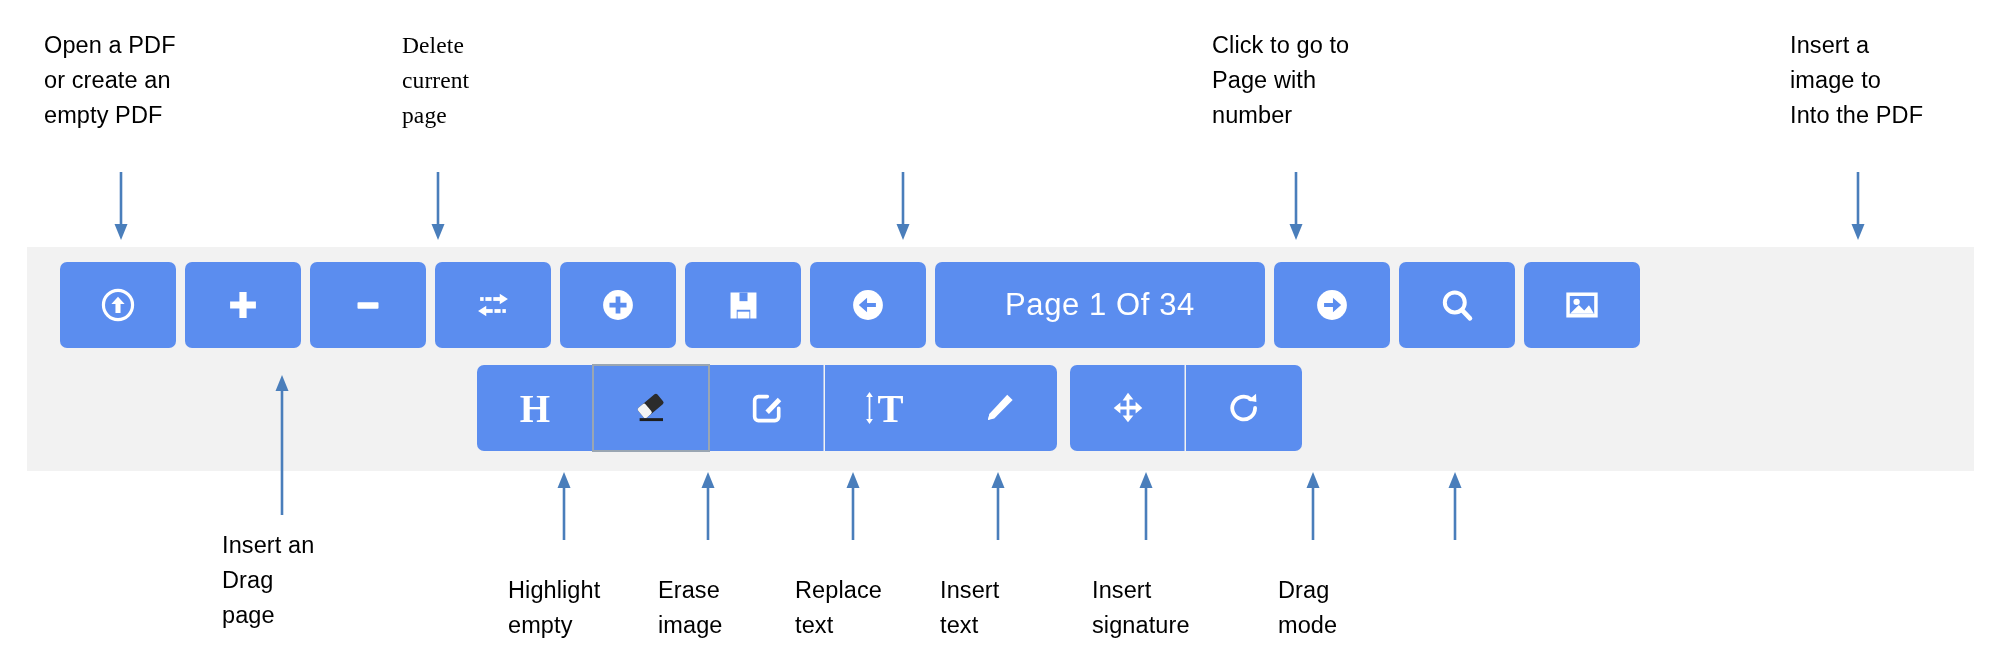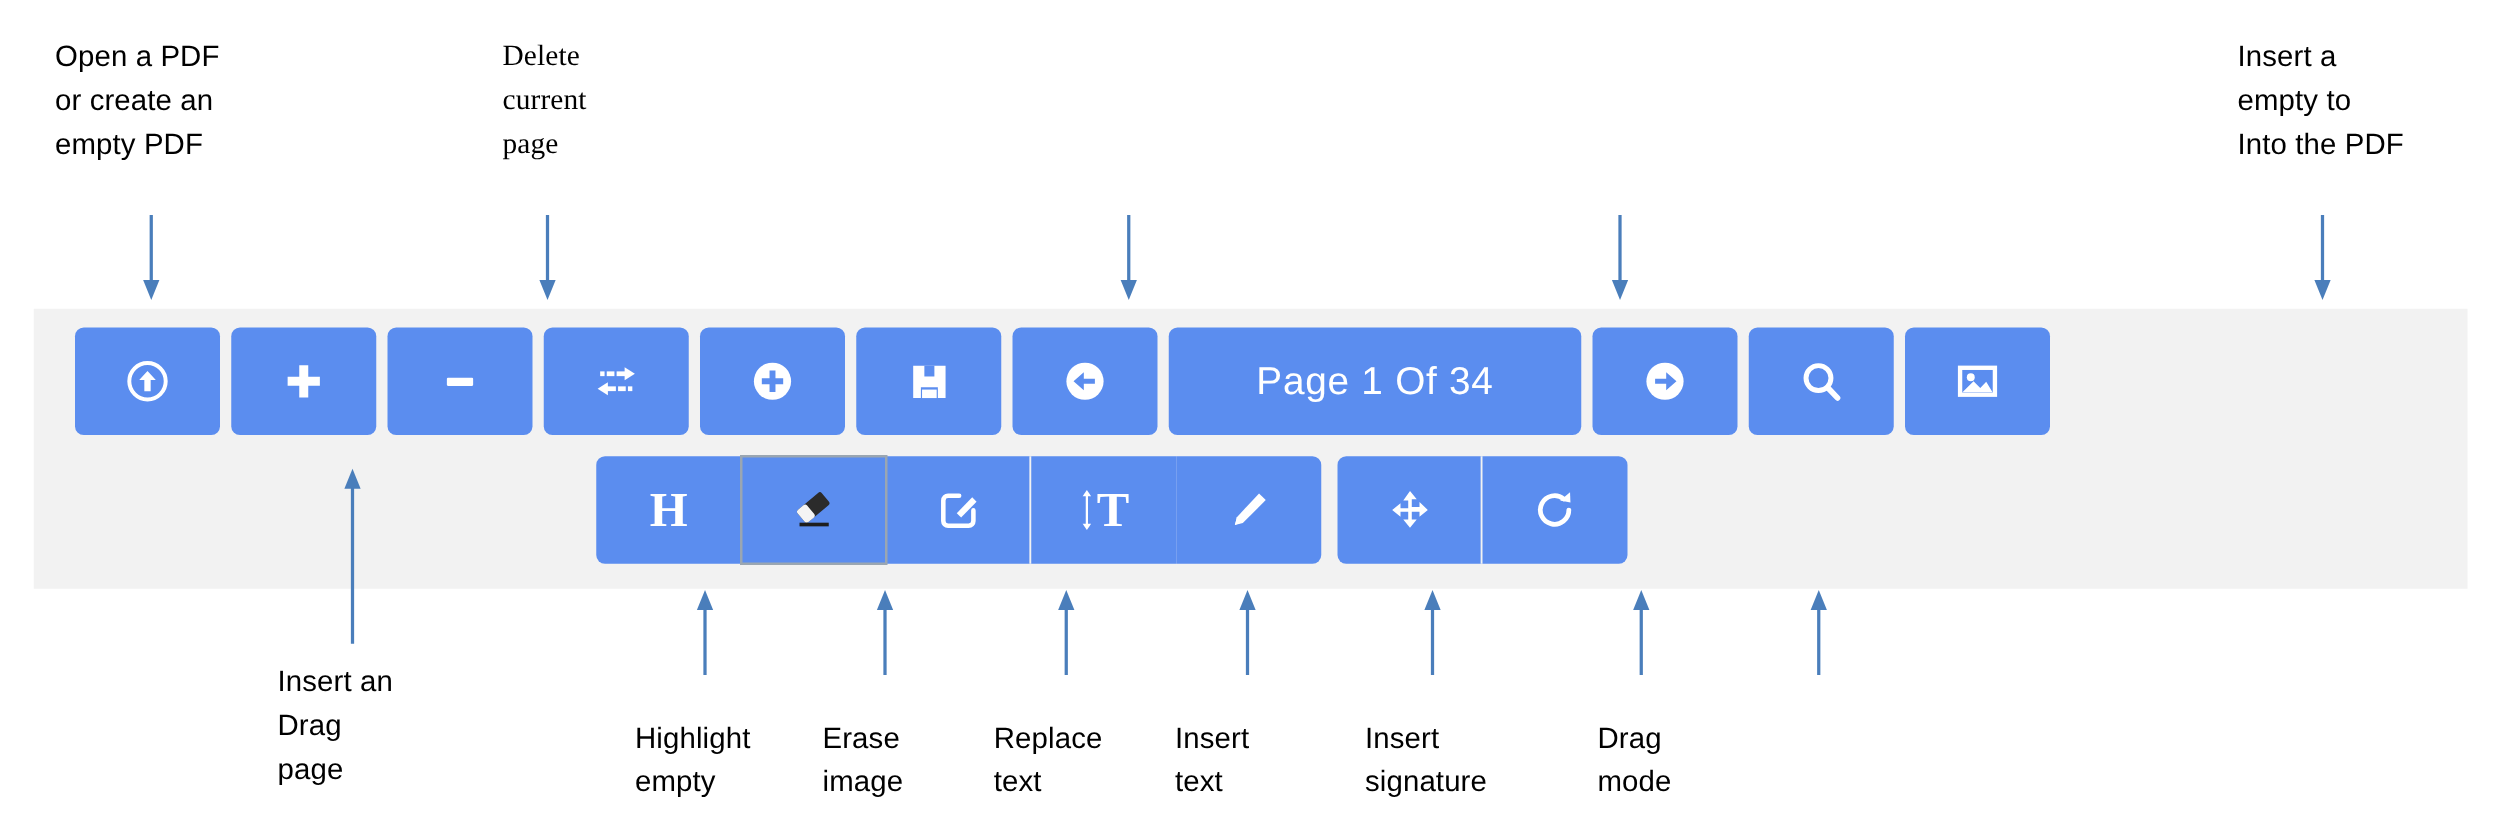--- a/index.html
+++ b/index.html
@@ -110,22 +110,25 @@
 <body>
 
 <div id="stage">
 
   <div class="callout" style="left:44px;  top:28px;">Open a PDF
 or create an
 empty PDF</div>
   <div class="callout" style="left:402px; top:28px;font-family:Liberation Serif, serif;">Delete
 current
 page</div>
+  <div class="callout" style="left:1212px;top:28px;">Click to go to
+Page with
+number</div>
   <div class="callout" style="left:1790px;top:28px;">Insert a
-empty to
+image to
 Into the PDF</div>
 
   <div class="arrow" style="left:113px; top:172px;">
     <svg width="16" height="70" viewBox="0 0 16 70">
         <line x1="8" y1="0" x2="8" y2="55" stroke="#4a7ebb" stroke-width="2.6"></line>
         <path d="M8 68 L1.5 52 L14.5 52 Z" fill="#4a7ebb"></path>
       </svg>
   </div>
   <div class="arrow" style="left:430px; top:172px;">
     <svg width="16" height="70" viewBox="0 0 16 70">

